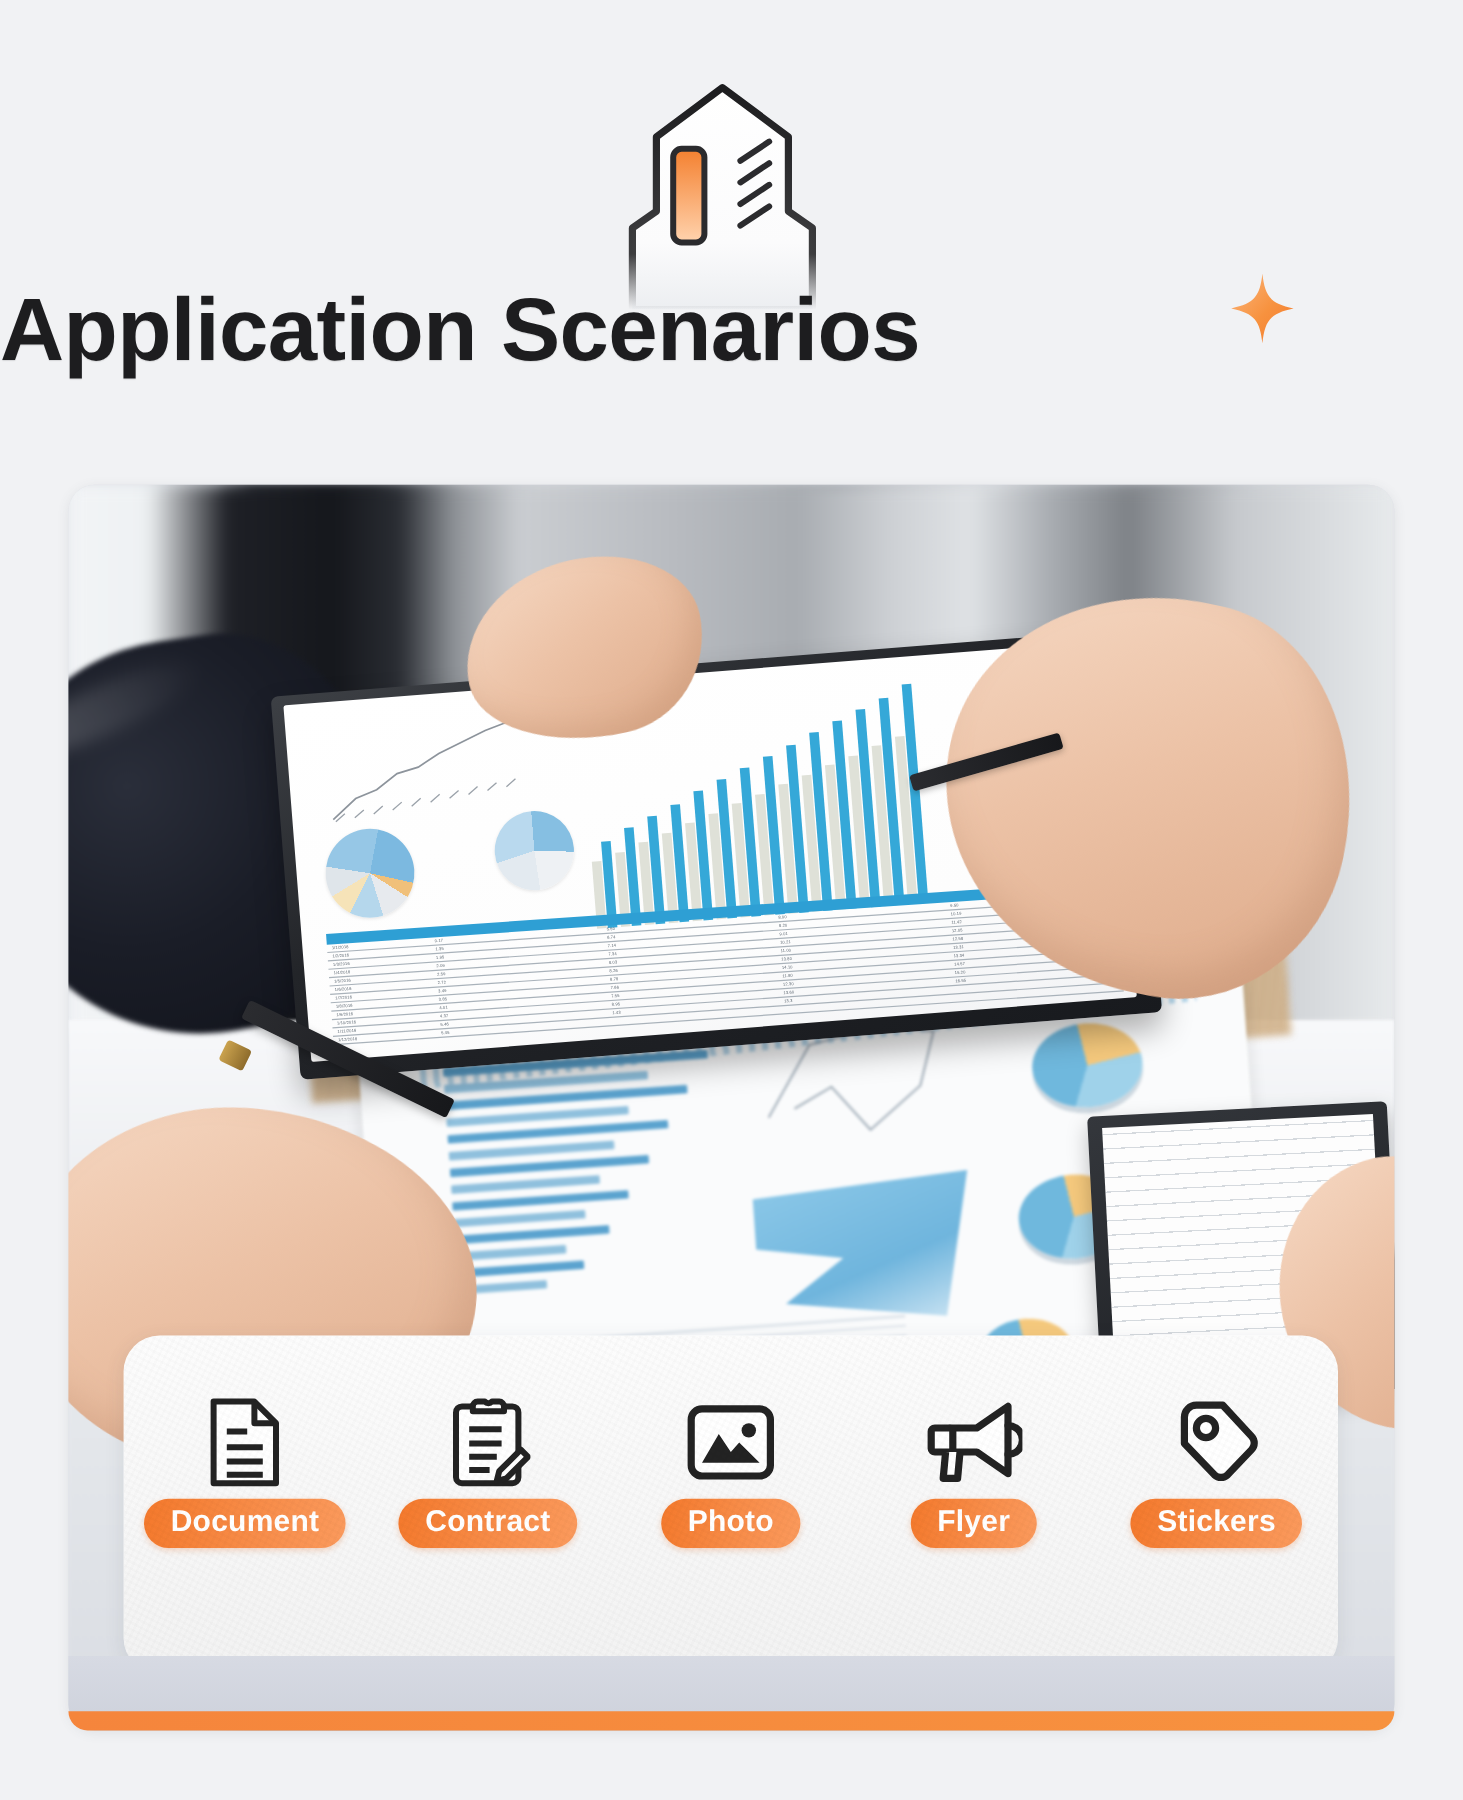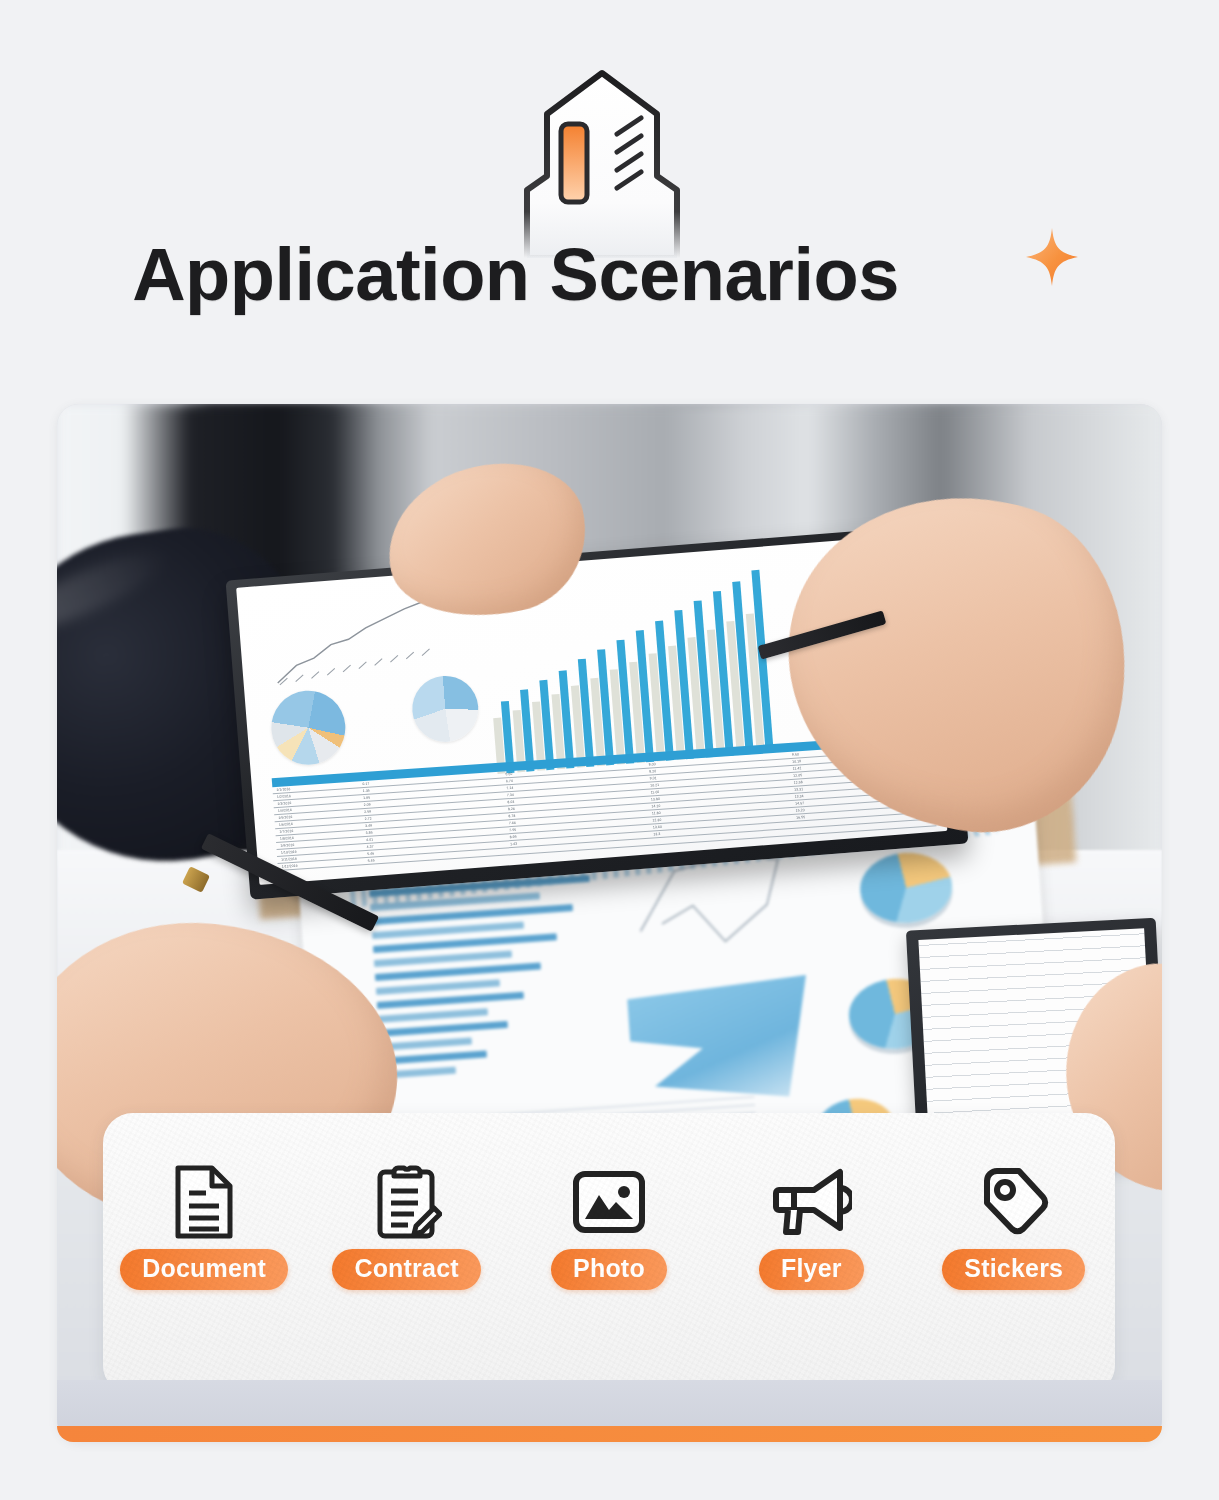--- a/index.html
+++ b/index.html
@@ -33,21 +33,21 @@
     top: 68px;
     width: 210px;
     height: 190px;
   }
 
   .title-row {
     position: absolute;
     left: 0;
     top: 238px;
     width: 1031px;
-    text-align: center;
+    text-align: left;
   }
 
   .title {
     display: inline-block;
     font-family: "Liberation Sans", sans-serif;
     font-size: 74px;
     font-weight: bold;
     letter-spacing: -0.5px;
     color: #1d1d1f;
     line-height: 1;

